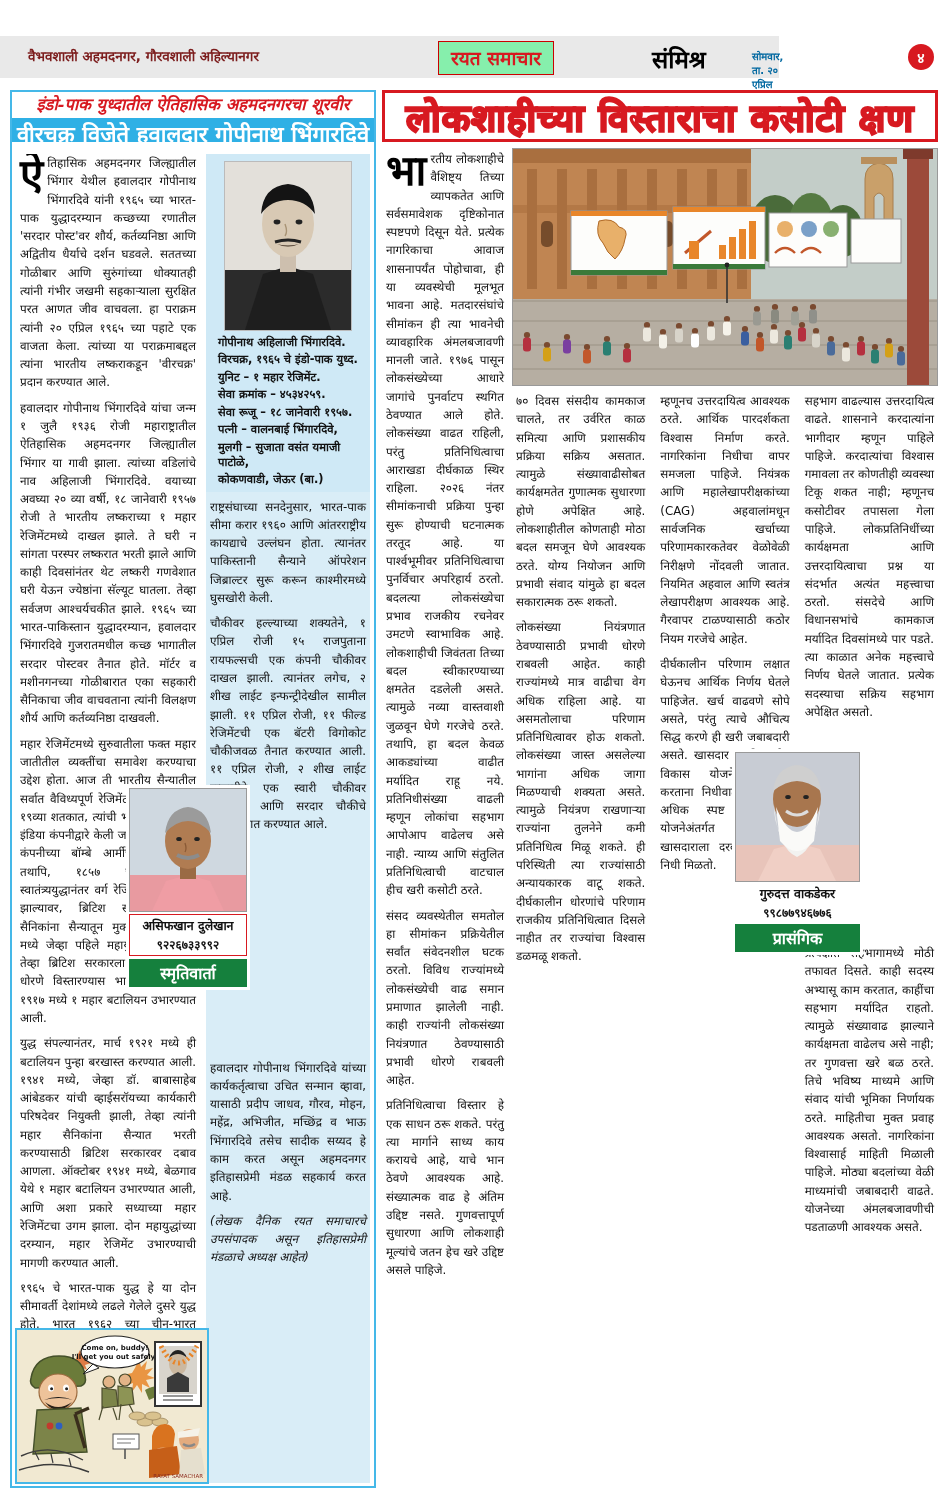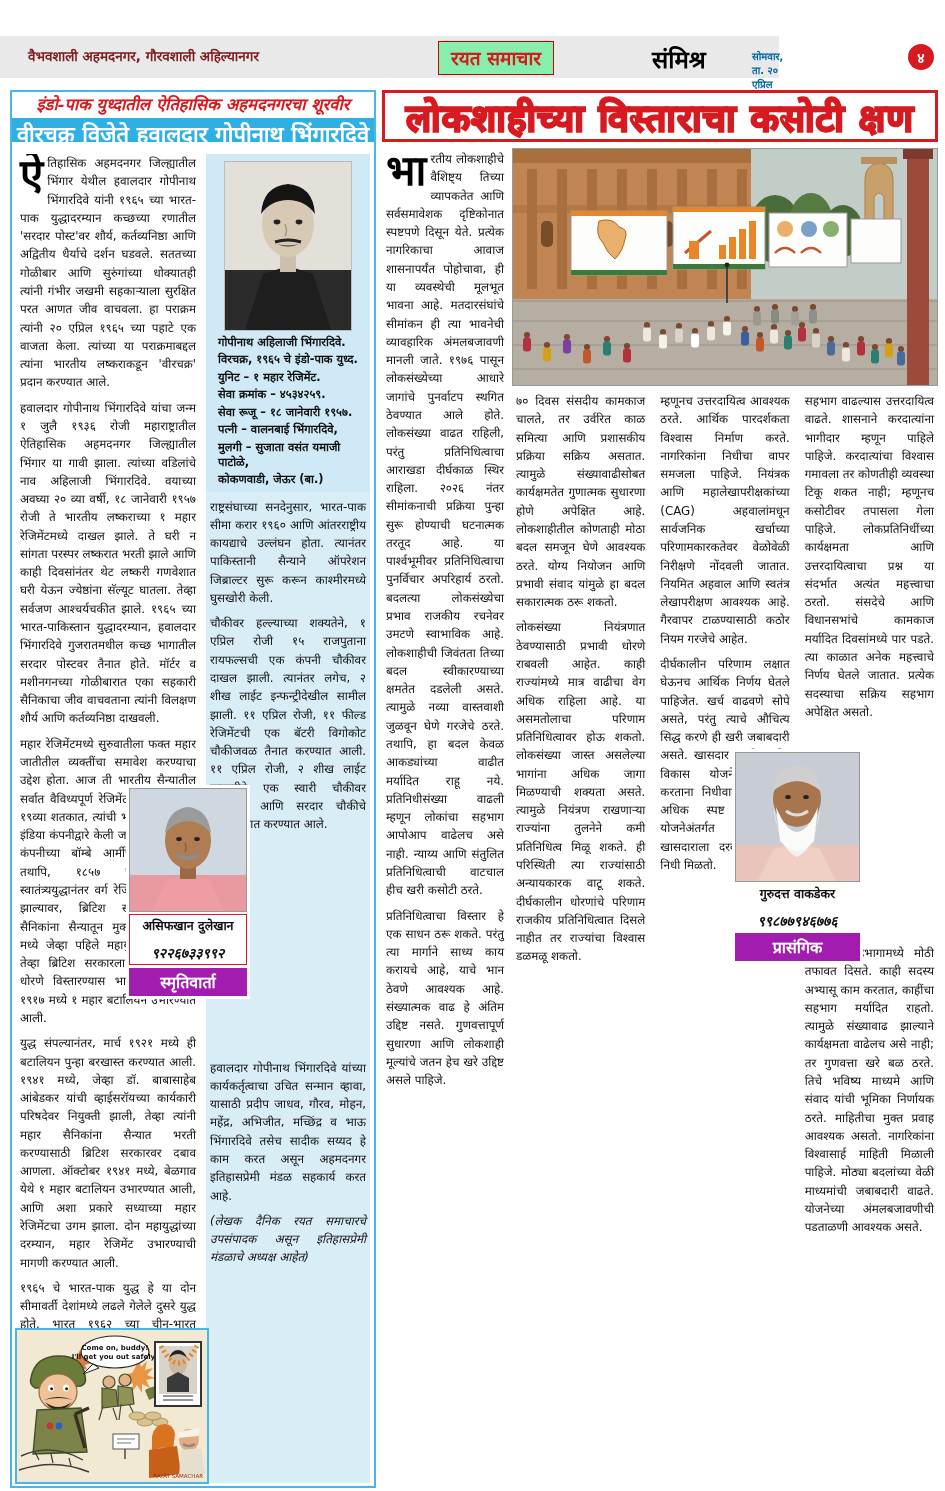--- a/index.html
+++ b/index.html
@@ -29,22 +29,22 @@
   .pbox{background:#cfe9f6;padding:7px 9px 3px;}
   .pbox svg{display:block;margin:0 auto;background:#e2dfda;border:1px solid #bbb;}
   .cap p{font-size:11.4px;font-weight:bold;margin:2.5px 3px;text-align:left;color:#111;}
   .note{font-style:italic;}
   
   .smruti{position:absolute;left:129px;top:788px;width:118px;background:#fff;text-align:center;z-index:5;
           box-shadow:0 0 0 3px #fff;}
   .smruti svg{display:block;border:1px solid #999;}
   .inset-namebox{border:1px solid #d71920;background:#fff;margin-top:2px;padding:2px 0;}
   .inset-name{font-size:12.5px;font-weight:bold;color:#111;}
-  .inset-phone{font-size:14px;font-weight:bold;color:#111;margin-top:9px;font-style:italic;}
-  .red-tag{background:#a21caf;color:#fff;font-weight:bold;font-size:16px;margin-top:3px;padding:3px 0;}
+  .inset-phone{font-size:12px;font-weight:bold;color:#111;margin-top:2px;}
+  .red-tag{background:#15803d;color:#fff;font-weight:bold;font-size:16px;margin-top:3px;padding:3px 0;}
   .author{position:absolute;left:735px;top:752px;width:125px;background:#fff;text-align:center;z-index:5;
           box-shadow:0 0 0 3px #fff;}
   .author svg{display:block;border:1px solid #999;}
   
   .cartoon{position:absolute;left:15px;top:1328px;width:194px;height:156px;border:2px solid #45b8e8;
            background:#f1e9d2;box-sizing:border-box;z-index:6;}
   
   .right-art{position:absolute;left:382px;top:90px;width:556px;height:1398px;}
   .rhead{height:52px;border:3px solid #d71920;display:flex;align-items:center;justify-content:center;box-sizing:border-box;background:#fff;}
   .hollow{font-size:37px;font-weight:bold;letter-spacing:1px;color:#d71920;}
@@ -315,20 +315,21 @@
           <use href="#prs" x="244" y="160" color="#9a9a92"></use>
           <use href="#prs" x="262" y="158" color="#8a8a80"></use>
           <use href="#prs" x="282" y="160" color="#a0a096"></use>
           <use href="#prs" x="300" y="158" color="#90908a"></use>
         </g>
       </svg>
     </div>
 
     <div class="rc1">
       <p class="body"><span class="dropcap">भा</span><span>रतीय लोकशाहीचे वैशिष्ट्य तिच्या व्यापकतेत आणि सर्वसमावेशक दृष्टिकोनात स्पष्टपणे दिसून येते. प्रत्येक नागरिकाचा आवाज शासनापर्यंत पोहोचावा, ही या व्यवस्थेची मूलभूत भावना आहे. मतदारसंघांचे सीमांकन ही त्या भावनेची व्यावहारिक अंमलबजावणी मानली जाते. १९७६ पासून लोकसंख्येच्या आधारे जागांचे पुनर्वाटप स्थगित ठेवण्यात आले होते. लोकसंख्या वाढत राहिली, परंतु प्रतिनिधित्वाचा आराखडा दीर्घकाळ स्थिर राहिला. २०२६ नंतर सीमांकनाची प्रक्रिया पुन्हा सुरू होण्याची घटनात्मक तरतूद आहे. या पार्श्वभूमीवर प्रतिनिधित्वाचा पुनर्विचार अपरिहार्य ठरतो. बदलत्या लोकसंख्येचा प्रभाव राजकीय रचनेवर उमटणे स्वाभाविक आहे. लोकशाहीची जिवंतता तिच्या बदल स्वीकारण्याच्या क्षमतेत दडलेली असते. त्यामुळे नव्या वास्तवाशी जुळवून घेणे गरजेचे ठरते. तथापि, हा बदल केवळ आकड्यांच्या वाढीत मर्यादित राहू नये. प्रतिनिधीसंख्या वाढली म्हणून लोकांचा सहभाग आपोआप वाढेलच असे नाही. न्याय्य आणि संतुलित प्रतिनिधित्वाची वाटचाल हीच खरी कसोटी ठरते.</span></p>
+      <p class="body">संसद व्यवस्थेतील समतोल हा सीमांकन प्रक्रियेतील सर्वांत संवेदनशील घटक ठरतो. विविध राज्यांमध्ये लोकसंख्येची वाढ समान प्रमाणात झालेली नाही. काही राज्यांनी लोकसंख्या नियंत्रणात ठेवण्यासाठी प्रभावी धोरणे राबवली आहेत.</p>
       <p class="body">प्रतिनिधित्वाचा विस्तार हे एक साधन ठरू शकते. परंतु त्या मार्गाने साध्य काय करायचे आहे, याचे भान ठेवणे आवश्यक आहे. संख्यात्मक वाढ हे अंतिम उद्दिष्ट नसते. गुणवत्तापूर्ण सुधारणा आणि लोकशाही मूल्यांचे जतन हेच खरे उद्दिष्ट असले पाहिजे.</p>
     </div>
 
     <div class="rcols">
       <div class="rcol">
         <p class="body">७० दिवस संसदीय कामकाज चालते, तर उर्वरित काळ समित्या आणि प्रशासकीय प्रक्रिया सक्रिय असतात. त्यामुळे संख्यावाढीसोबत कार्यक्षमतेत गुणात्मक सुधारणा होणे अपेक्षित आहे. लोकशाहीतील कोणताही मोठा बदल समजून घेणे आवश्यक ठरते. योग्य नियोजन आणि प्रभावी संवाद यांमुळे हा बदल सकारात्मक ठरू शकतो.</p>
         <p class="body">लोकसंख्या नियंत्रणात ठेवण्यासाठी प्रभावी धोरणे राबवली आहेत. काही राज्यांमध्ये मात्र वाढीचा वेग अधिक राहिला आहे. या असमतोलाचा परिणाम प्रतिनिधित्वावर होऊ शकतो. लोकसंख्या जास्त असलेल्या भागांना अधिक जागा मिळण्याची शक्यता असते. त्यामुळे नियंत्रण राखणाऱ्या राज्यांना तुलनेने कमी प्रतिनिधित्व मिळू शकते. ही परिस्थिती त्या राज्यांसाठी अन्यायकारक वाटू शकते. दीर्घकालीन धोरणांचे परिणाम राजकीय प्रतिनिधित्वात दिसले नाहीत तर राज्यांचा विश्वास डळमळू शकतो.</p>
       </div>
       <div class="rcol">
         <p class="body">म्हणूनच उत्तरदायित्व आवश्यक ठरते. आर्थिक पारदर्शकता विश्वास निर्माण करते. नागरिकांना निधीचा वापर समजला पाहिजे. नियंत्रक आणि महालेखापरीक्षकांच्या (CAG) अहवालांमधून सार्वजनिक खर्चाच्या परिणामकारकतेवर वेळोवेळी निरीक्षणे नोंदवली जातात. नियमित अहवाल आणि स्वतंत्र लेखापरीक्षण आवश्यक आहे. गैरवापर टाळण्यासाठी कठोर नियम गरजेचे आहेत.</p>

